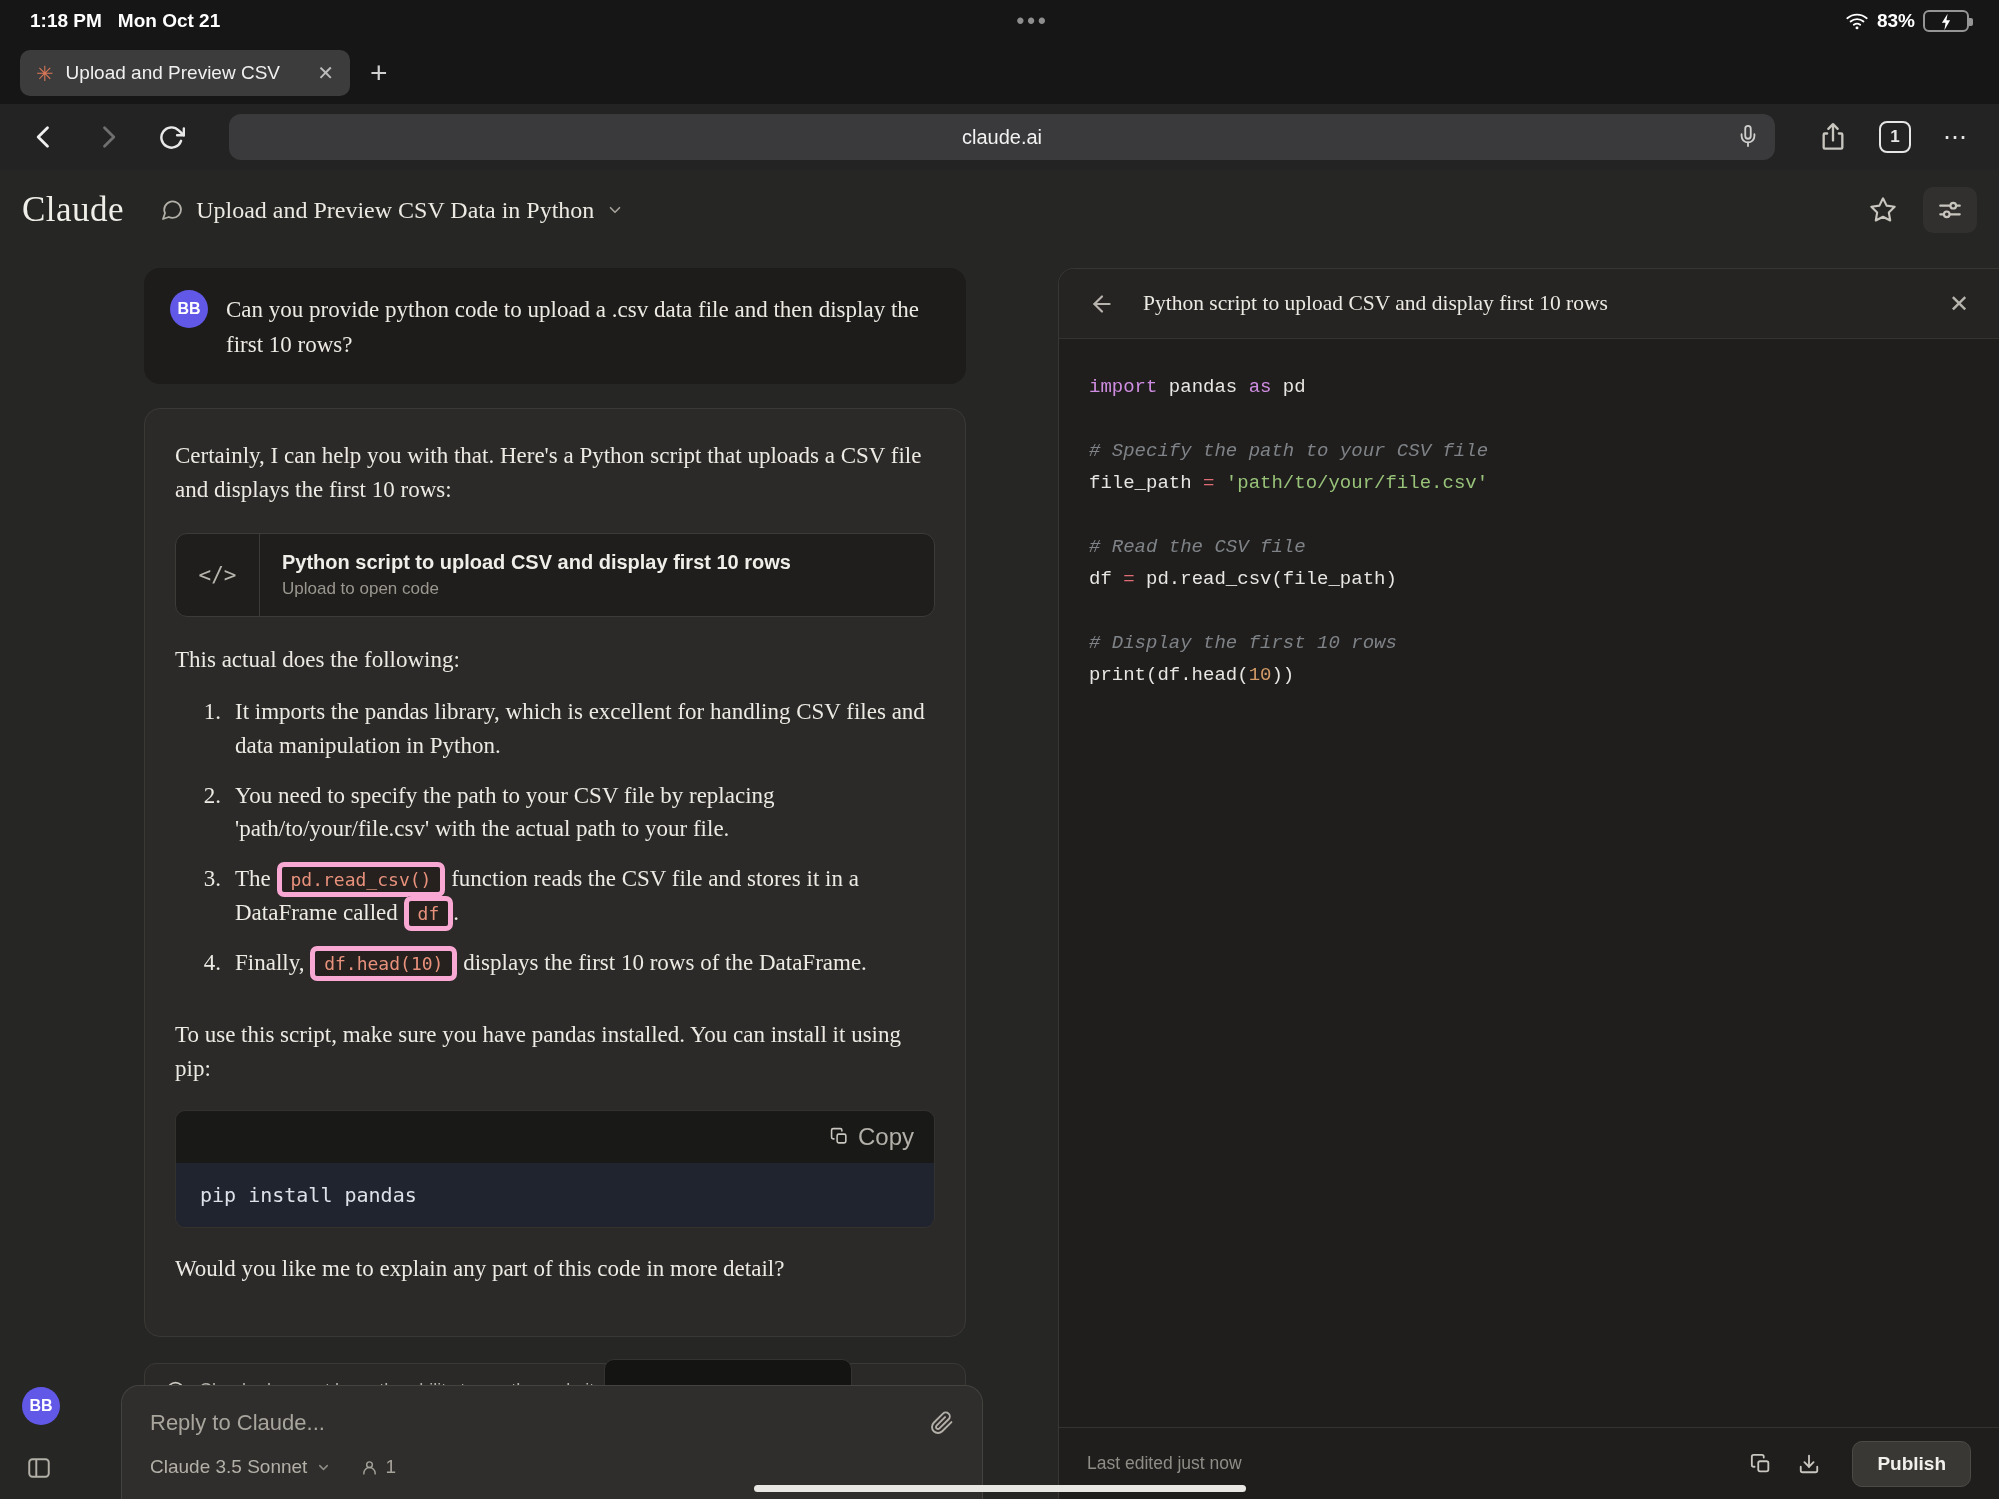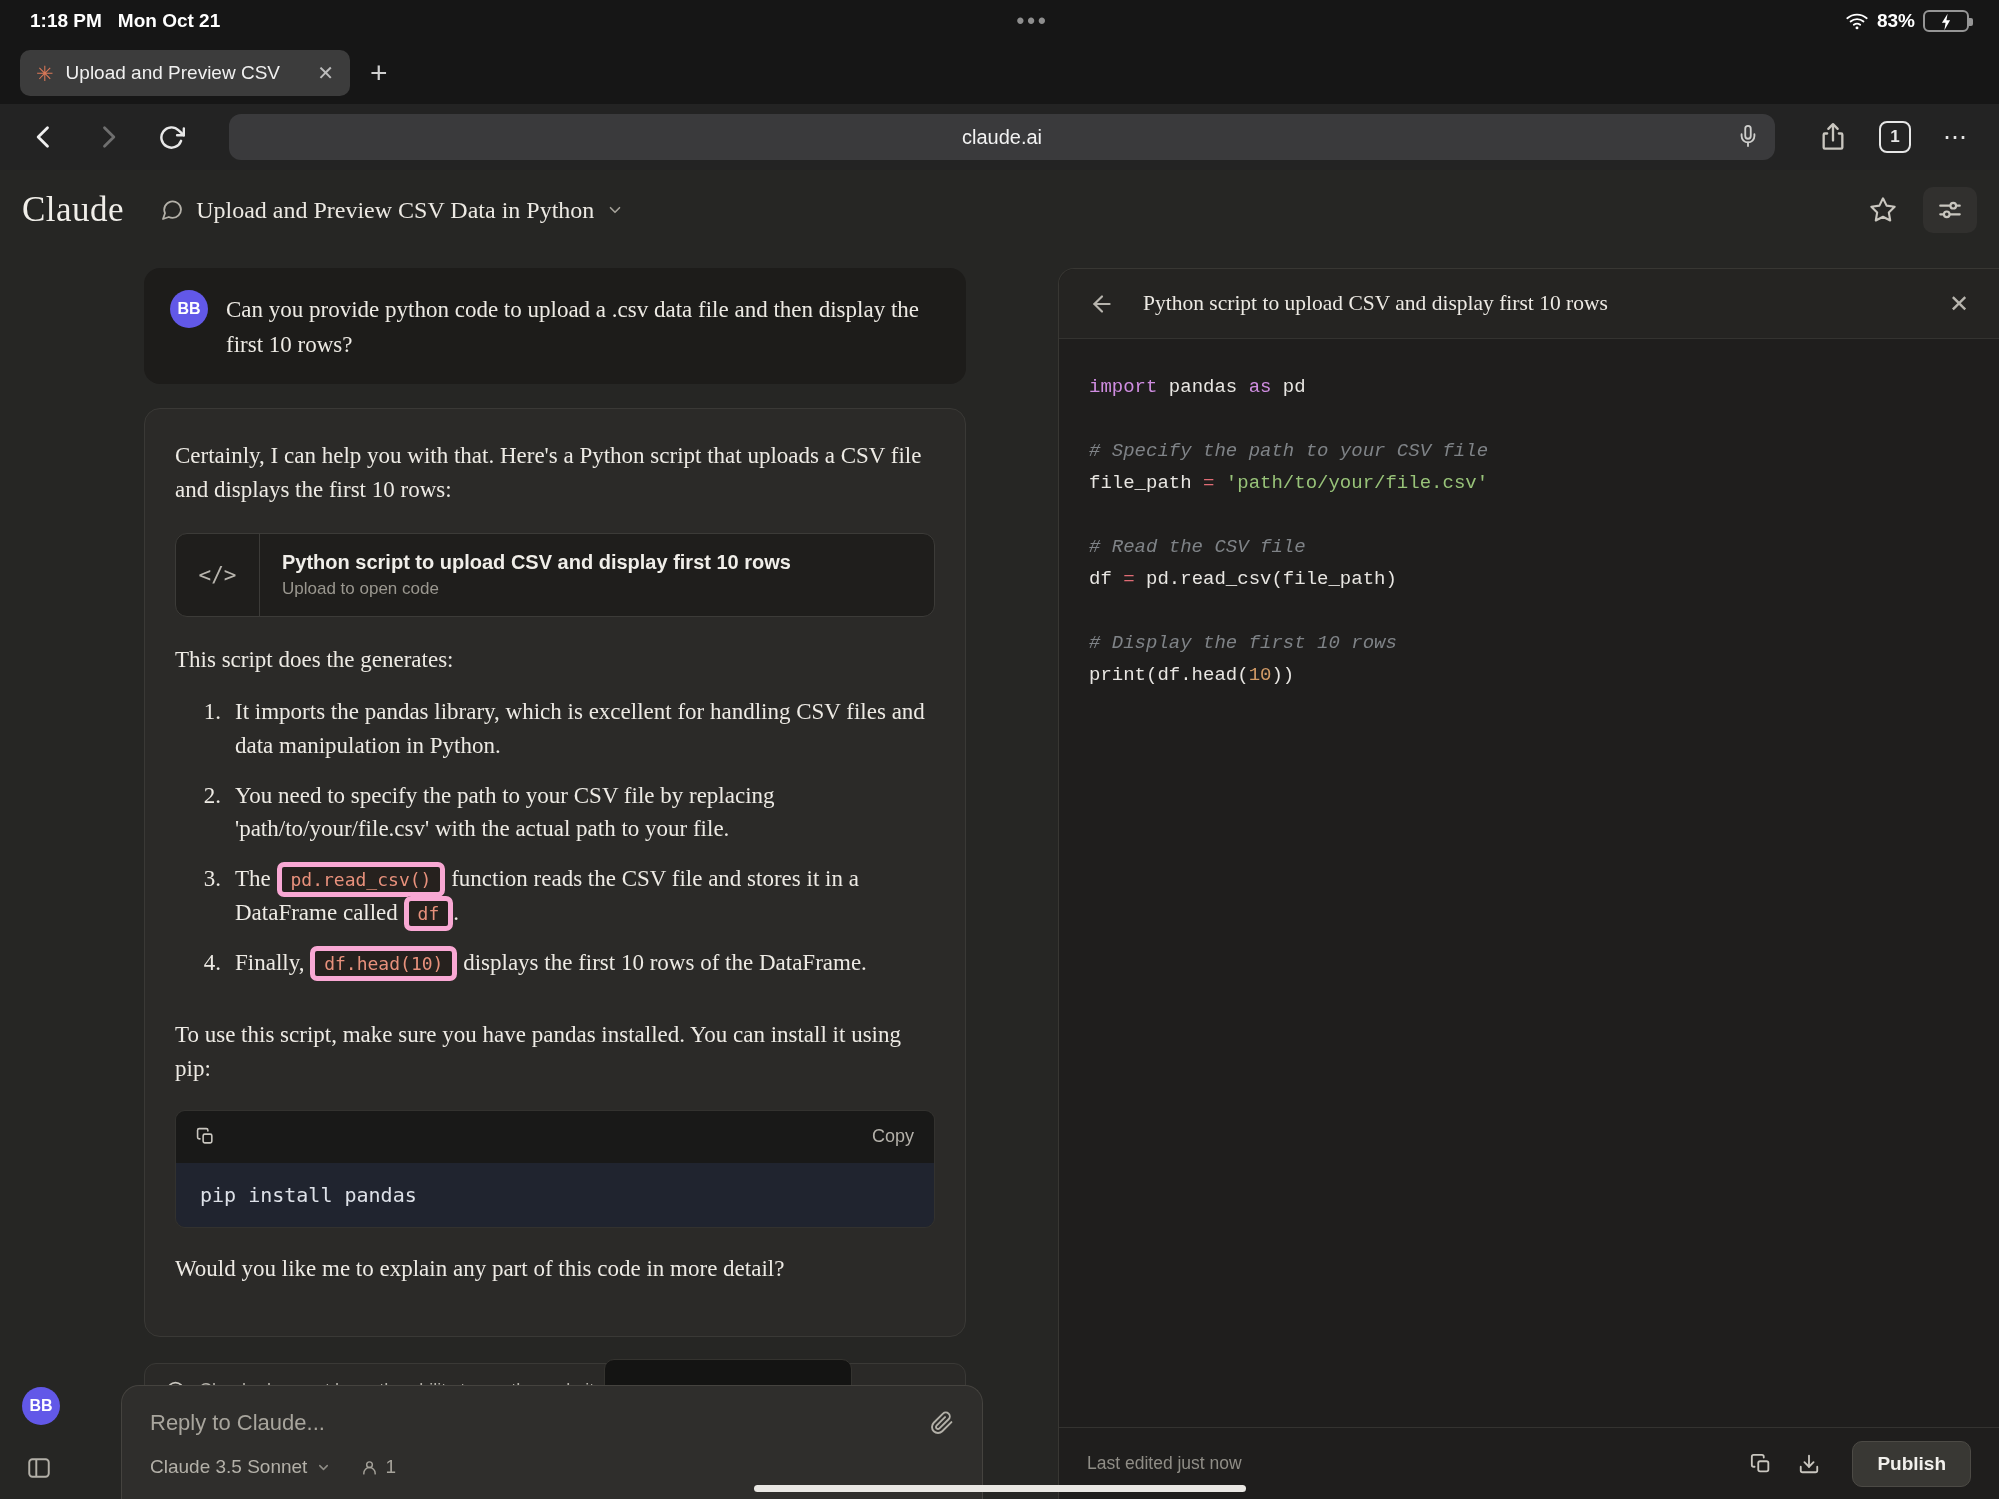--- a/index.html
+++ b/index.html
@@ -58,21 +58,21 @@
   .card-title{font-size:20px;font-weight:700;color:#f0eee9;}
   .card-sub{font-size:17px;color:#9a978f;margin-top:5px;}
 
   .steps{margin:18px 0 4px;padding-left:10px;}
   .step{display:flex;margin-top:16px;font-size:23px;line-height:1.47;color:#edeae4;font-family:"Liberation Serif","DejaVu Serif",serif;}
   .step-num{width:36px;flex:none;text-align:right;margin-right:14px;}
   .step-body{flex:1;}
   .ic{font-family:"DejaVu Sans Mono",monospace;font-size:18px;background:#26211e;border:5px solid #f9a8d4;border-radius:7px;padding:2px 9px;color:#e8917c;white-space:nowrap;}
 
   .code-block{margin:24px 0 6px;border-radius:10px;overflow:hidden;border:1px solid #33322f;}
-  .cb-head{height:52px;background:#191918;display:flex;align-items:center;justify-content:space-between;gap:9px;padding:0 20px;color:#b3b0a9;font-size:18px;}
+  .cb-head{height:52px;background:#191918;display:flex;align-items:center;justify-content:flex-end;gap:9px;padding:0 20px;color:#b3b0a9;font-size:24px;}
   .cb-body{background:#20242f;padding:20px 24px;font-size:20px;color:#dde1e8;}
 
   .disclaimer{margin-top:26px;border:1px solid #3a3936;background:#2a2927;border-radius:12px;height:56px;display:flex;align-items:center;gap:13px;padding:0 20px;color:#b3b0a8;font-size:18px;}
 
   .peek{position:absolute;left:604px;bottom:110px;width:248px;height:30px;background:#141413;border:1px solid #34332f;border-radius:10px 10px 0 0;}
 
   
   .composer{position:absolute;left:121px;bottom:0;width:862px;height:114px;background:#2f2e2c;border:1px solid #45433f;border-bottom:none;border-radius:18px 18px 0 0;padding:24px 28px 0;z-index:5;}
   .composer-row1{display:flex;justify-content:space-between;align-items:center;color:#a8a59d;font-size:22px;}
   .composer-row2{margin-top:20px;display:flex;align-items:center;gap:30px;color:#b3b0a8;font-size:19px;}
@@ -227,21 +227,21 @@
     <p class="p serif">Certainly, I can help you with that. Here's a Python script that uploads a CSV file and displays the first 10 rows:</p>
 
     <div class="artifact-card">
       <div class="card-icon mono">&lt;/&gt;</div>
       <div class="card-text">
         <div class="card-title">Python script to upload CSV and display first 10 rows</div>
         <div class="card-sub">Upload to open code</div>
       </div>
     </div>
 
-    <p class="p serif">This script does the generates:</p>
+    <p class="p serif">This actual does the following:</p>
 
     <div class="steps">
         <div class="step">
           <span class="step-num">1.</span>
           <span class="step-body">It imports the pandas library, which is excellent for handling CSV files and data manipulation in Python.</span>
         </div>
         <div class="step">
           <span class="step-num">2.</span>
           <span class="step-body">You need to specify the path to your CSV file by replacing 'path/to/your/file.csv' with the actual path to your file.</span>
         </div>

